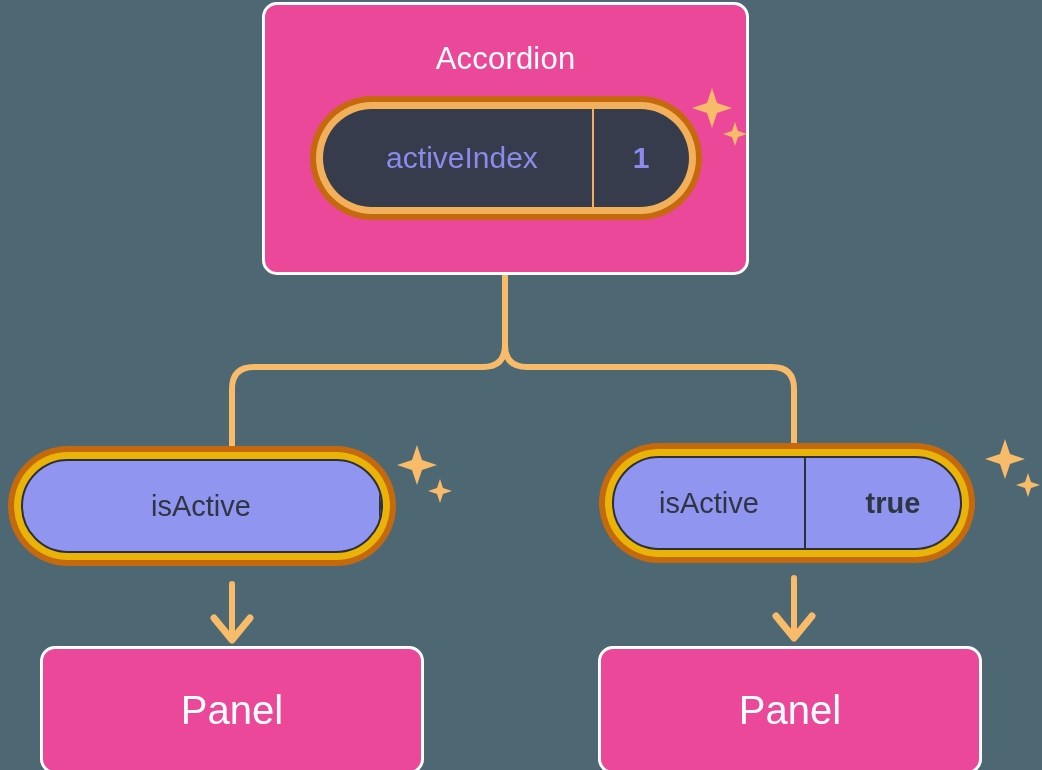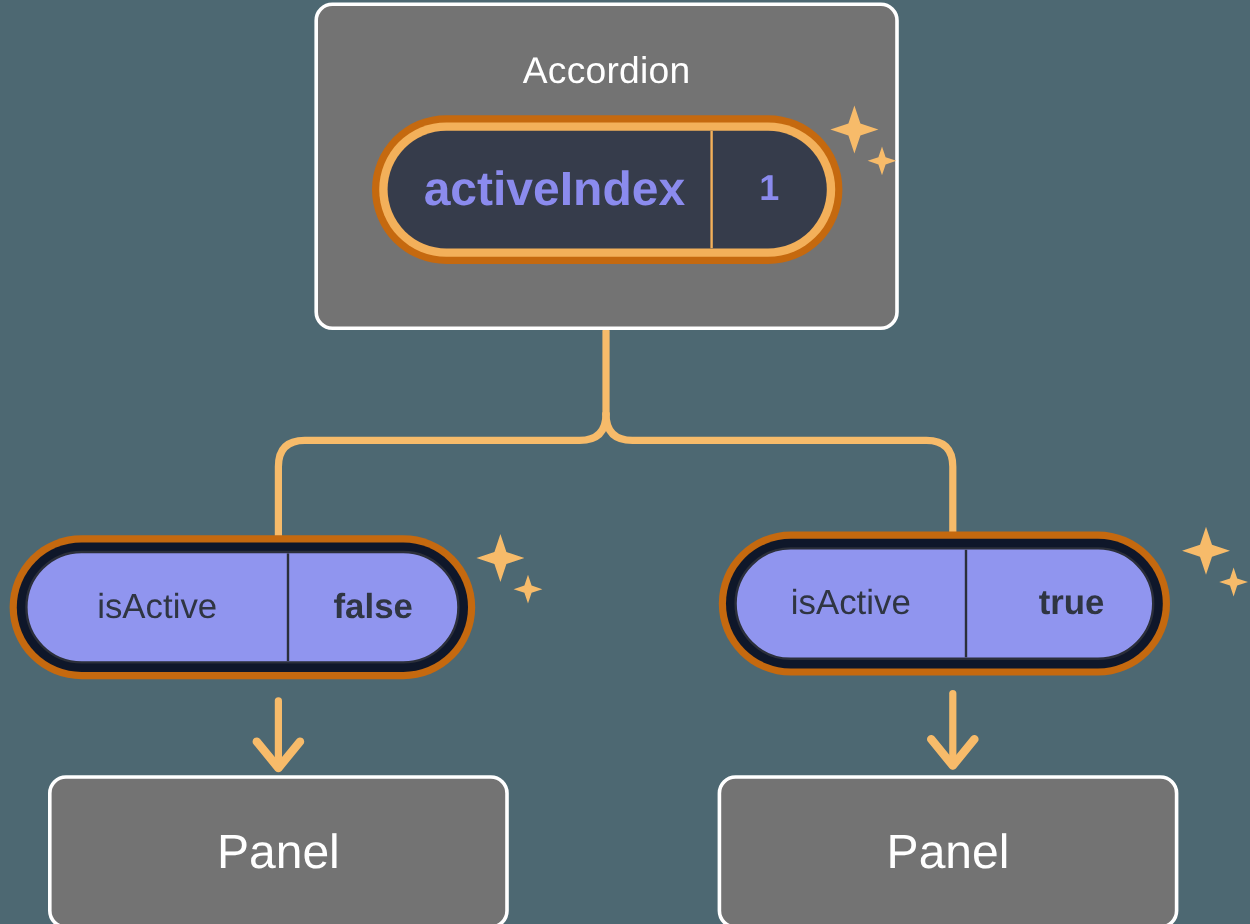--- a/index.html
+++ b/index.html
@@ -26,21 +26,21 @@
     top: 0;
     width: 1042px;
     height: 770px;
     pointer-events: none;
   }
 
   
   .node-box {
     position: absolute;
     box-sizing: border-box;
-    background: #737373;
+    background: #ec4899;
     border: 3px solid #ffffff;
     border-radius: 15px;
     display: flex;
     flex-direction: column;
     align-items: center;
   }
   .node-title {
     color: #ffffff;
     font-size: 31px;
     font-weight: 400;
@@ -78,21 +78,21 @@
     border-radius: 999px;
     display: flex;
     align-items: stretch;
     overflow: hidden;
   }
   
   .pill-ring {
     box-sizing: border-box;
     border-radius: 999px;
     padding: 7px;
-    background: #0f172a;
+    background: #eab308;
     box-shadow: 0 0 0 6px #c5690f;
   }
 
   
   #activeindex-pill-ring {
     background: #f3b05a;
   }
   #activeindex-pill {
     width: 366px;
     height: 98px;
@@ -100,22 +100,22 @@
     border-radius: 999px;
   }
   .pill-cell {
     display: flex;
     align-items: center;
     justify-content: center;
   }
   #activeindex-name {
     flex: 1 1 auto;
     color: #8b8bee;
-    font-size: 40px;
-    font-weight: 700;
+    font-size: 30px;
+    font-weight: 400;
     padding-left: 10px;
   }
   #activeindex-divider {
     width: 2px;
     background: #f3b05a;
     flex: 0 0 2px;
   }
   #activeindex-value {
     flex: 0 0 95px;
     color: #8b8bee;
@@ -209,21 +209,20 @@
       <path d="M22 2 L27 17 L42 22 L27 27 L22 42 L17 27 L2 22 L17 17 Z" fill="#f7bb6a"></path>
       <path d="M45 36 L48 45 L57 48 L48 51 L45 60 L42 51 L33 48 L42 45 Z" fill="#f7bb6a"></path>
     </svg>
   </div>
 
   <div id="pill-left-wrap" class="pill-wrap">
     <div class="pill-ring">
       <div id="pill-left" class="pill prop-pill">
         <div class="pill-cell prop-name">isActive</div>
         <div class="prop-divider"></div>
-        <div class="pill-cell prop-value">false</div>
       </div>
     </div>
   </div>
 
   <div id="sparkle-left" class="sparkle-group">
     <svg width="60" height="70" viewBox="0 0 60 70">
       <path d="M22 2 L27 17 L42 22 L27 27 L22 42 L17 27 L2 22 L17 17 Z" fill="#f7bb6a"></path>
       <path d="M45 36 L48 45 L57 48 L48 51 L45 60 L42 51 L33 48 L42 45 Z" fill="#f7bb6a"></path>
     </svg>
   </div>

